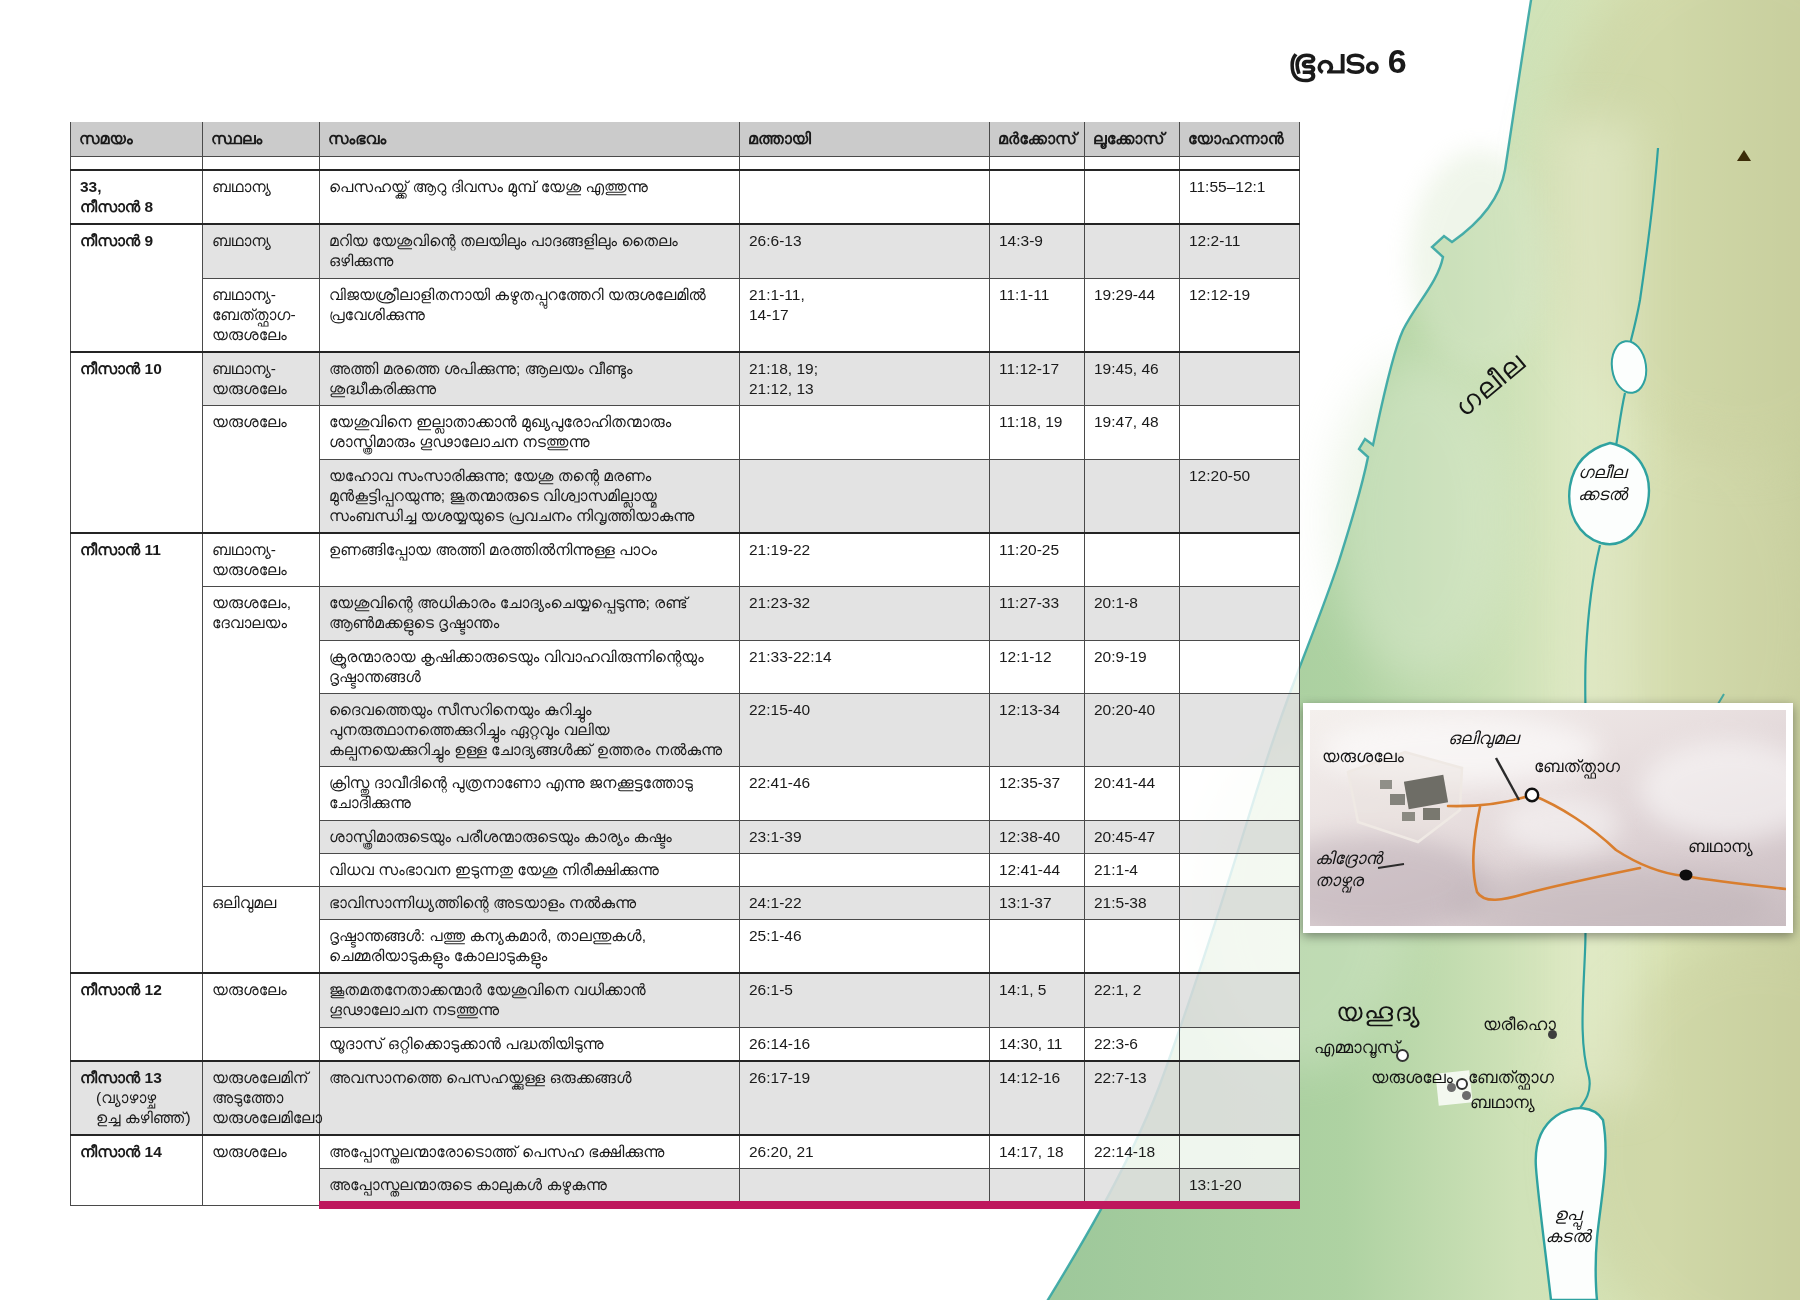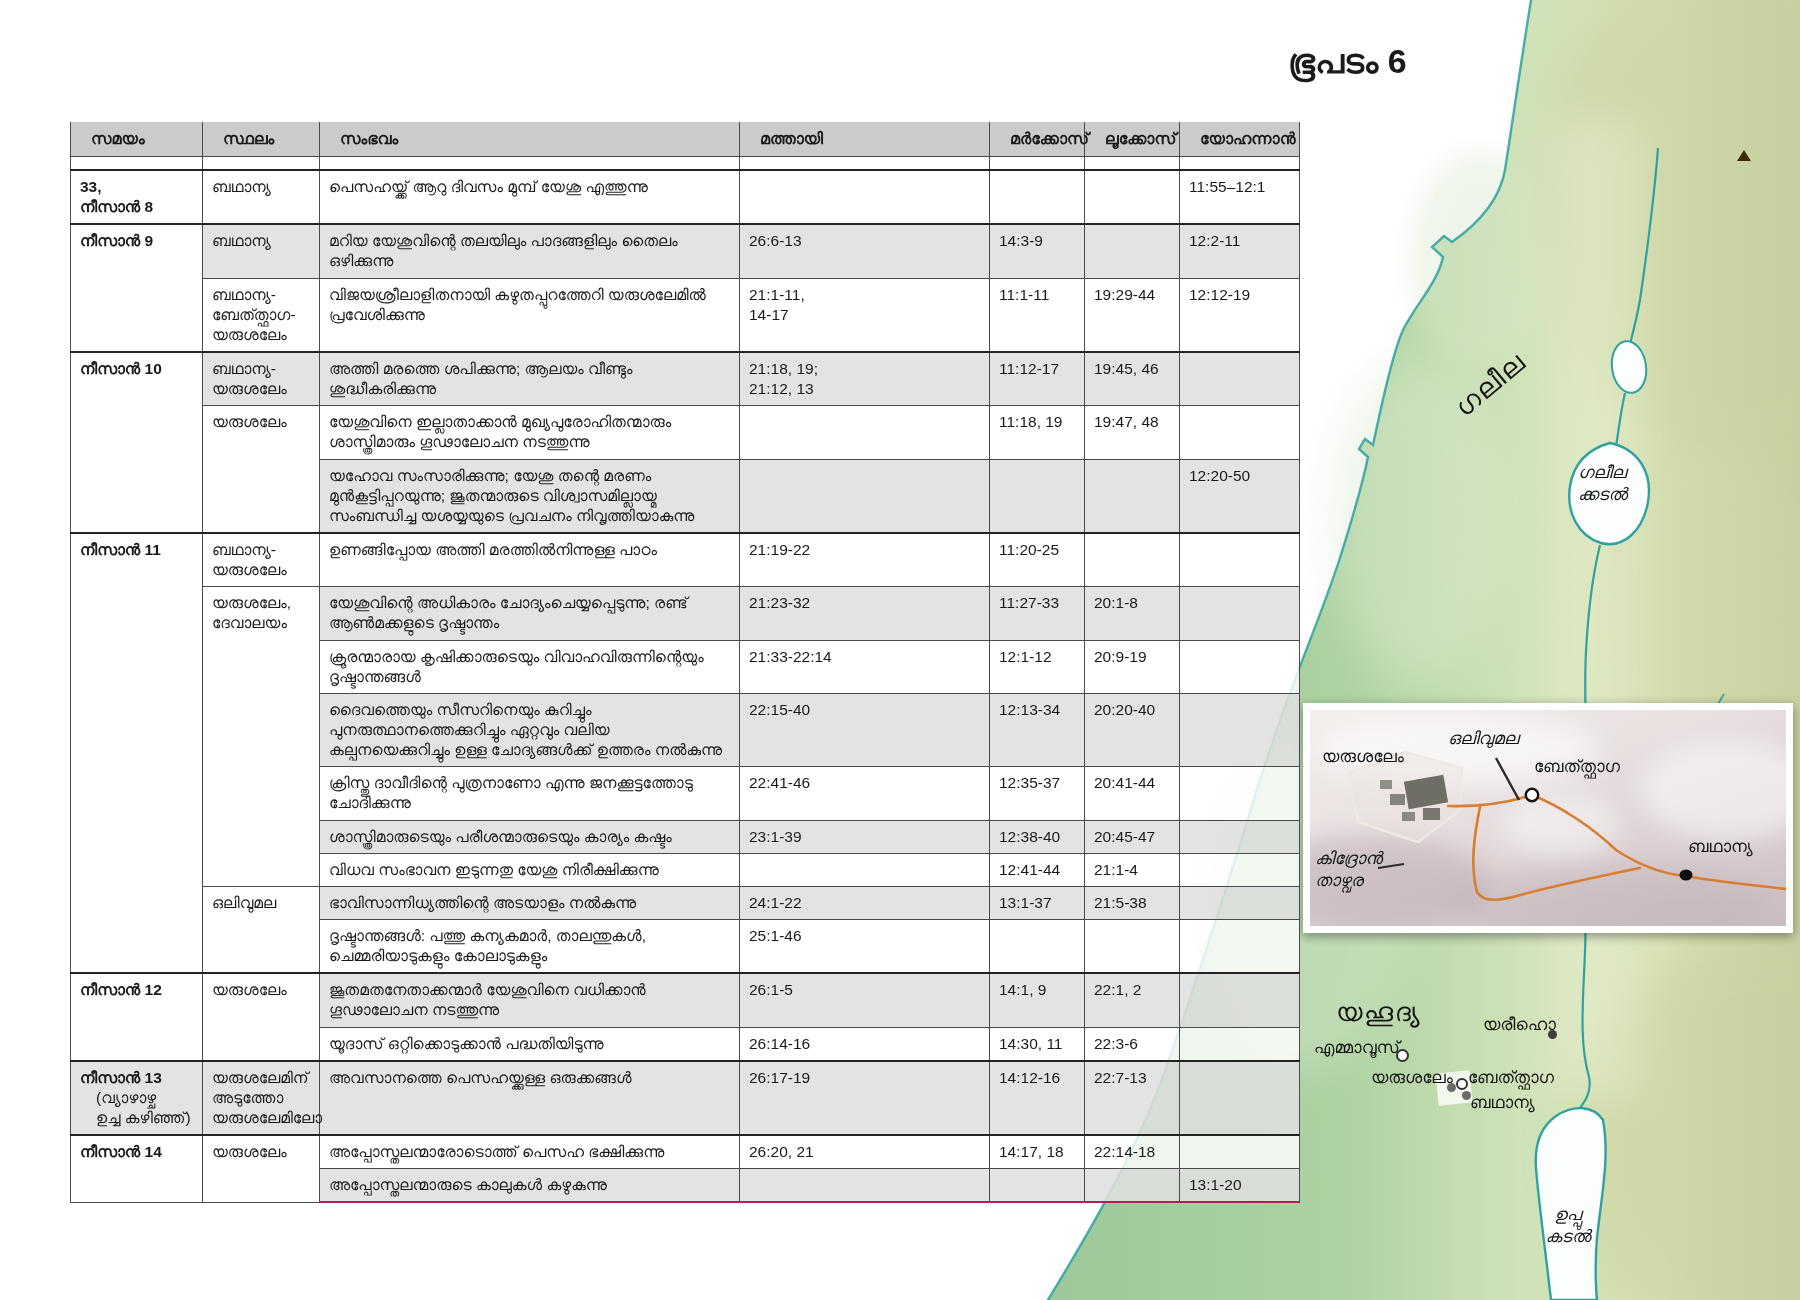--- a/index.html
+++ b/index.html
@@ -42,26 +42,26 @@
   .ins-jeru{left:12px;top:36px;}
   .ins-olives{left:138px;top:18px;}
   .ins-bethphage{left:224px;top:46px;}
   .ins-bethany{left:378px;top:126px;}
   .ins-kidron{left:5px;top:138px;}
 
   
   .tbl-wrap{left:70px;top:122px;}
   table{border-collapse:collapse;table-layout:fixed;width:1229px;font-size:15.5px;}
   th{background:#cbcbcb;font-weight:bold;text-align:left;vertical-align:middle;
-     padding:4px 20px;height:26px;font-size:16px;
+     padding:4px 8px;height:26px;font-size:16px;
      border-left:1px solid #4a4a4a;border-right:1px solid #4a4a4a;}
   tr.gap td{height:12px;padding:0;border-left:1px solid #4a4a4a;border-right:1px solid #4a4a4a;background:transparent;}
   tbody td{border:1px solid #4a4a4a;padding:6px 9px;vertical-align:top;line-height:1.3;}
   tr.group-start td{border-top:2.5px solid #242424;}
-  tbody tr:last-child td{border-bottom:2px solid #be185d;}
+  tbody tr:last-child td{border-bottom:8px solid #be185d;}
   .w{background:rgba(255,255,255,.82);}
   .g{background:rgba(223,223,223,.88);}
   td.time{font-weight:bold;}
   td.time .tsub{font-weight:normal;margin-left:16px;}
 </style>
 </head>
 <body>
 
 <div class="page">
 
@@ -305,21 +305,21 @@
             <td class="ref pre w">25:1-46</td>
             <td class="ref pre w"></td>
             <td class="ref pre w"></td>
             <td class="ref pre w"></td>
           </tr>
           <tr class="group-start">
             <td class="time pre w" rowspan="2"><div class="pre">നീസാൻ 12</div></td>
             <td class="place pre w" rowspan="2">യരുശലേം</td>
             <td class="event g">ജൂതമതനേതാക്കന്മാർ യേശുവിനെ വധിക്കാൻ ഗൂഢാലോചന നടത്തുന്നു</td>
             <td class="ref pre g">26:1-5</td>
-            <td class="ref pre g">14:1, 9</td>
+            <td class="ref pre g">14:1, 5</td>
             <td class="ref pre g">22:1, 2</td>
             <td class="ref pre g"></td>
           </tr>
           <tr>
             <td class="event w">യൂദാസ് ഒറ്റിക്കൊടുക്കാൻ പദ്ധതിയിടുന്നു</td>
             <td class="ref pre w">26:14-16</td>
             <td class="ref pre w">14:30, 11</td>
             <td class="ref pre w">22:3-6</td>
             <td class="ref pre w"></td>
           </tr>

